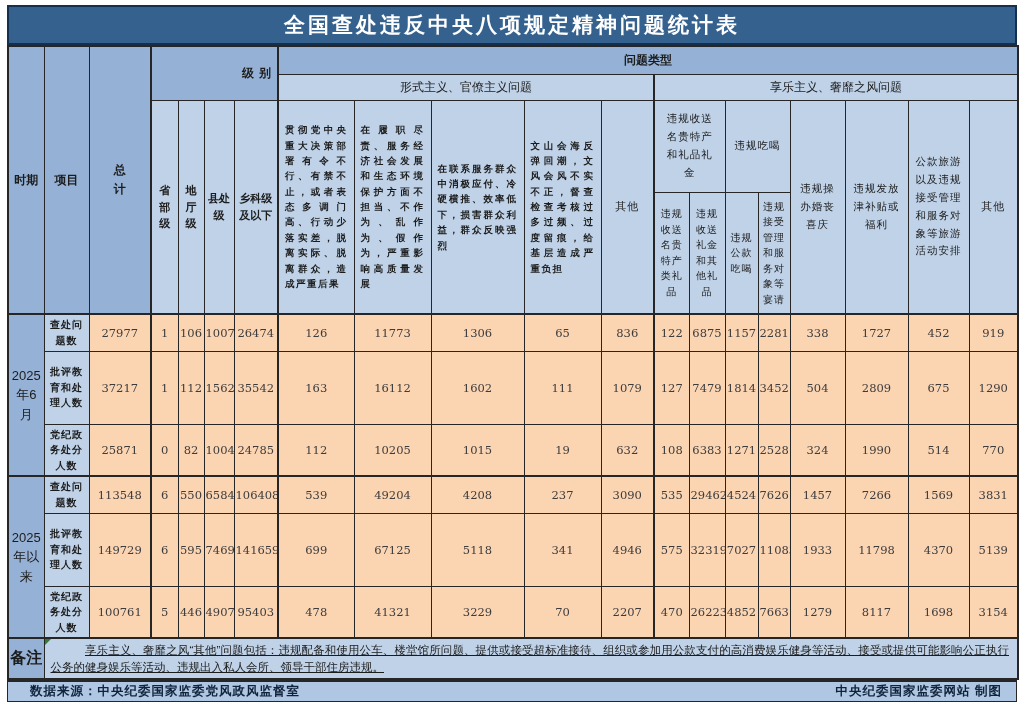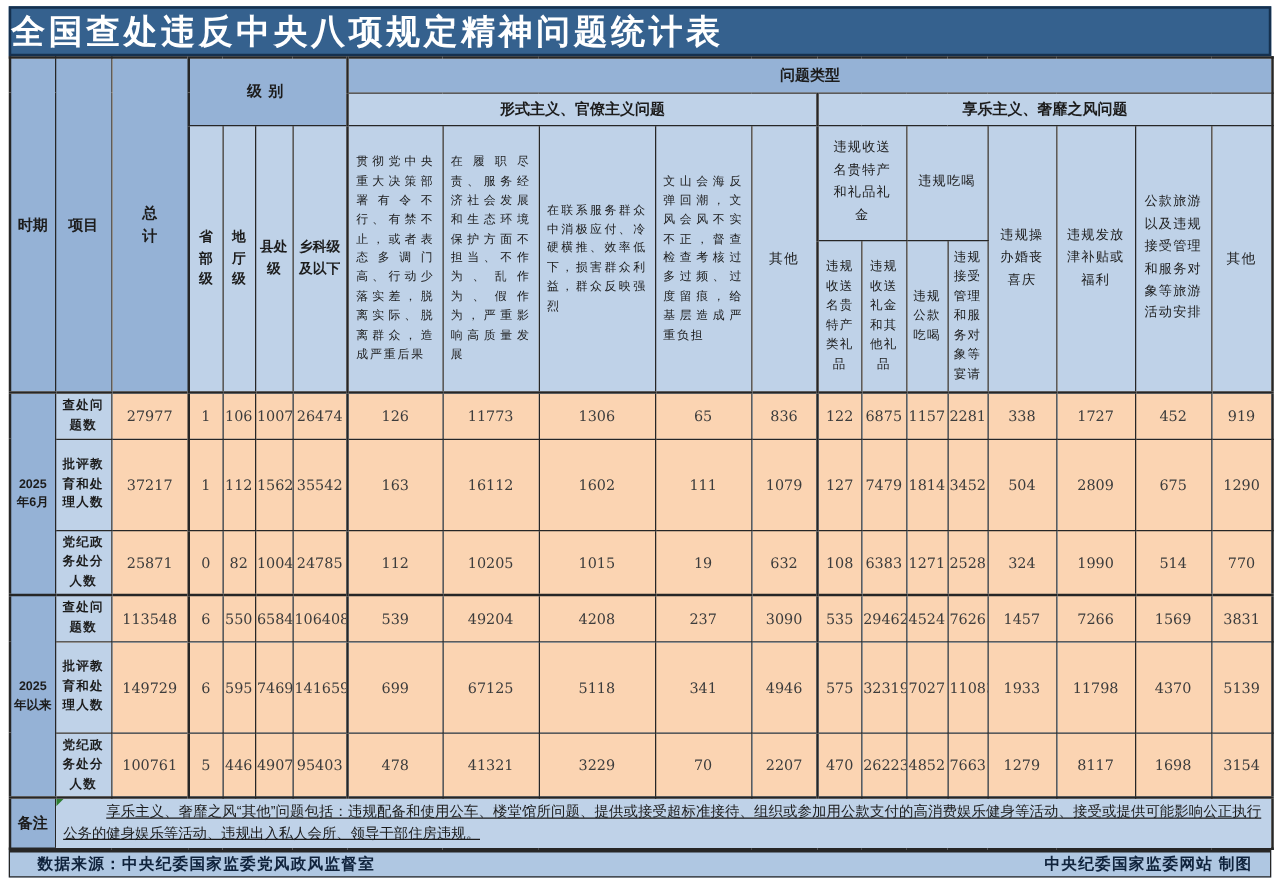--- a/index.html
+++ b/index.html
@@ -9,55 +9,55 @@
     --data-cell:#FBD4B2;
     --border:#262626;
     --footer-bg:#AFC7E2;
     --marker-green:#2E7D32;
   }
   *{box-sizing:border-box;margin:0;padding:0}
   html,body{width:1024px;height:704px;background:#fff;overflow:hidden;
     font-family:"Liberation Sans",sans-serif;}
   .sheet{position:absolute;left:7px;top:5px;width:1010px;}
   .title-bar{height:40px;background:var(--title-bar);border:2px solid #15304e;
-    display:flex;align-items:center;color:#fff;
-    font-family:"DejaVu Serif",serif;font-weight:bold;font-size:27px;letter-spacing:3px;}
+    display:flex;align-items:center;justify-content:center;color:#fff;
+    font-family:"DejaVu Serif",serif;font-weight:bold;font-size:21px;letter-spacing:3px;}
   table{width:1010px;table-layout:fixed;border-collapse:collapse;
     border:2px solid var(--border);}
   th,td{border:1px solid var(--border);overflow:hidden;text-align:center;
     vertical-align:middle;padding:1px;color:#1c1c1c;}
   .med{background:var(--header-medium);}
   .light{background:var(--header-light);}
   .hdr{font-size:12px;font-weight:bold;}
-  .grp{font-size:12px;font-weight:bold;}
+  .grp{font-size:12px;font-weight:normal;}
   .lvl{font-size:11px;font-weight:bold;line-height:1.5;word-break:break-all;padding:2px;}
-  .desc{font-size:9.5px;font-weight:normal;text-align:justify;letter-spacing:1.5px;
+  .desc{font-size:9.5px;font-weight:bold;text-align:justify;letter-spacing:1.5px;
     line-height:1.62;padding:4px 6px;word-break:break-all;}
   .subhead{font-size:10px;font-weight:normal;letter-spacing:1px;line-height:1.55;
     word-break:break-all;padding:2px 3px;}
   .midhead{font-size:10.5px;font-weight:normal;letter-spacing:1px;line-height:1.7;
     word-break:break-all;padding:2px 6px;}
   .grouphead{font-size:10.5px;font-weight:normal;letter-spacing:1px;line-height:1.7;
     word-break:break-all;padding:2px 8px;}
   .other-cell{font-size:11px;font-weight:normal;letter-spacing:1px;}
   .narrow{display:inline-block;width:1.3em;font-size:12px;font-weight:bold;
     line-height:1.6;word-break:break-all;}
-  .ls2{letter-spacing:5px;}
+  .ls2{letter-spacing:5px;text-align:right;}
   .data{background:var(--data-cell);font-family:"DejaVu Serif",serif;
     font-size:11.5px;color:#3c3c3c;}
-  .period-cell{font-size:10px;font-weight:bold;line-height:1.5;word-break:break-all;padding:2px;}
+  .period-cell{font-size:13px;font-weight:normal;line-height:1.5;word-break:break-all;padding:2px;}
   .label-cell{font-size:10px;font-weight:bold;line-height:1.55;letter-spacing:1px;
     word-break:break-all;padding:2px;}
   .thickL{border-left:2px solid var(--border);}
   .row-a{height:37px}.row-b{height:73px}.row-c{height:50px}
   .rh1{height:28px}.rh2{height:26px}.rh3{height:92px}.rh4{height:122px}
   .first-body-row td{border-top:2px solid var(--border);}
   .group-start td{border-top:2px solid var(--border);}
   .notes-row td{border-top:2px solid var(--border);height:38px;}
-  .notes-label{font-size:12px;font-weight:bold;}
+  .notes-label{font-size:16px;font-weight:bold;}
   .notes-content{position:relative;text-align:left;padding:3px 8px 3px 6px;}
   .notes-text{font-size:11.5px;line-height:1.45;text-indent:3em;text-align:justify;color:#1c1c1c;text-decoration:underline;}
   .corner-tri{position:absolute;left:0;top:0;width:0;height:0;
     border-top:6px solid var(--marker-green);border-right:6px solid transparent;}
   .footer-bar{height:22px;background:var(--footer-bg);border:1px solid var(--border);
     border-top:2px solid var(--border);display:flex;align-items:center;
     justify-content:space-between;padding:0 14px 0 22px;}
   .footer-bar span{font-size:12.5px;font-weight:bold;color:#10233c;letter-spacing:1px;}
 </style>
 </head>

